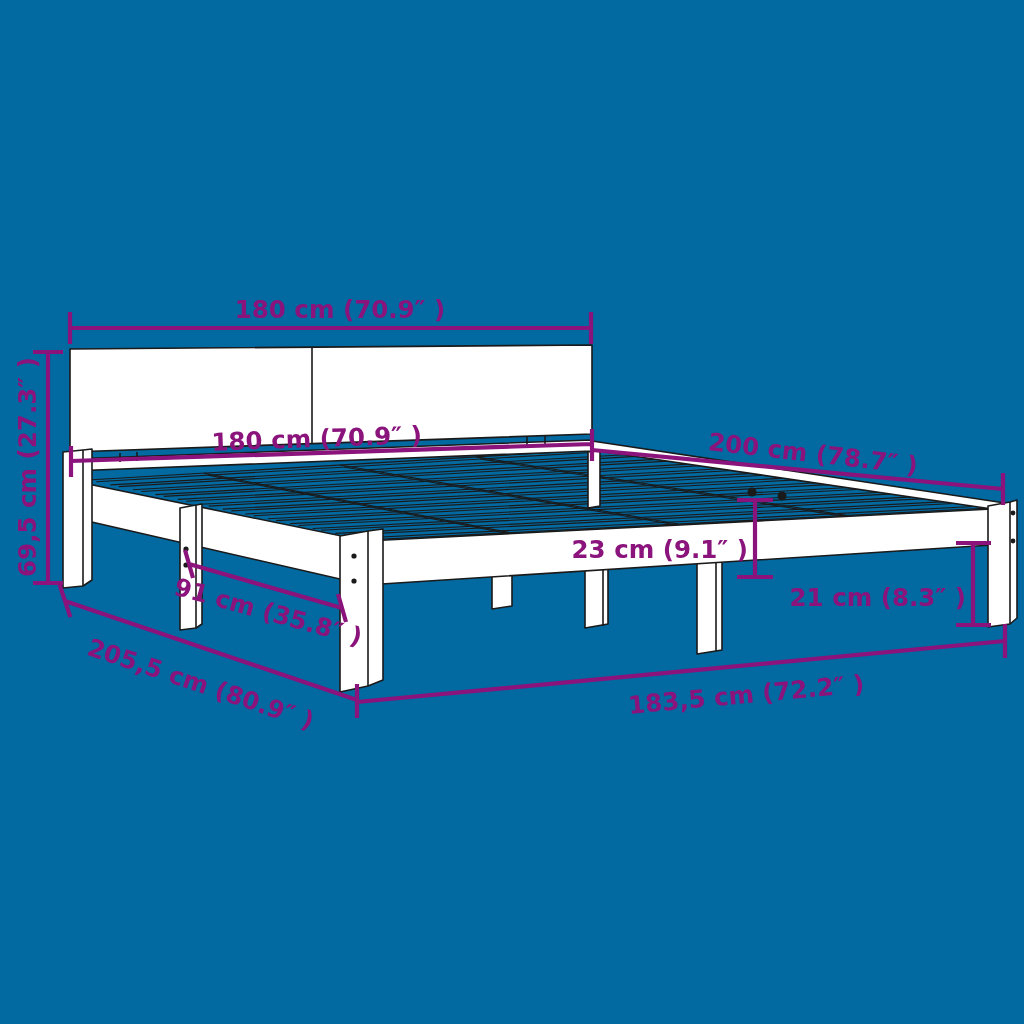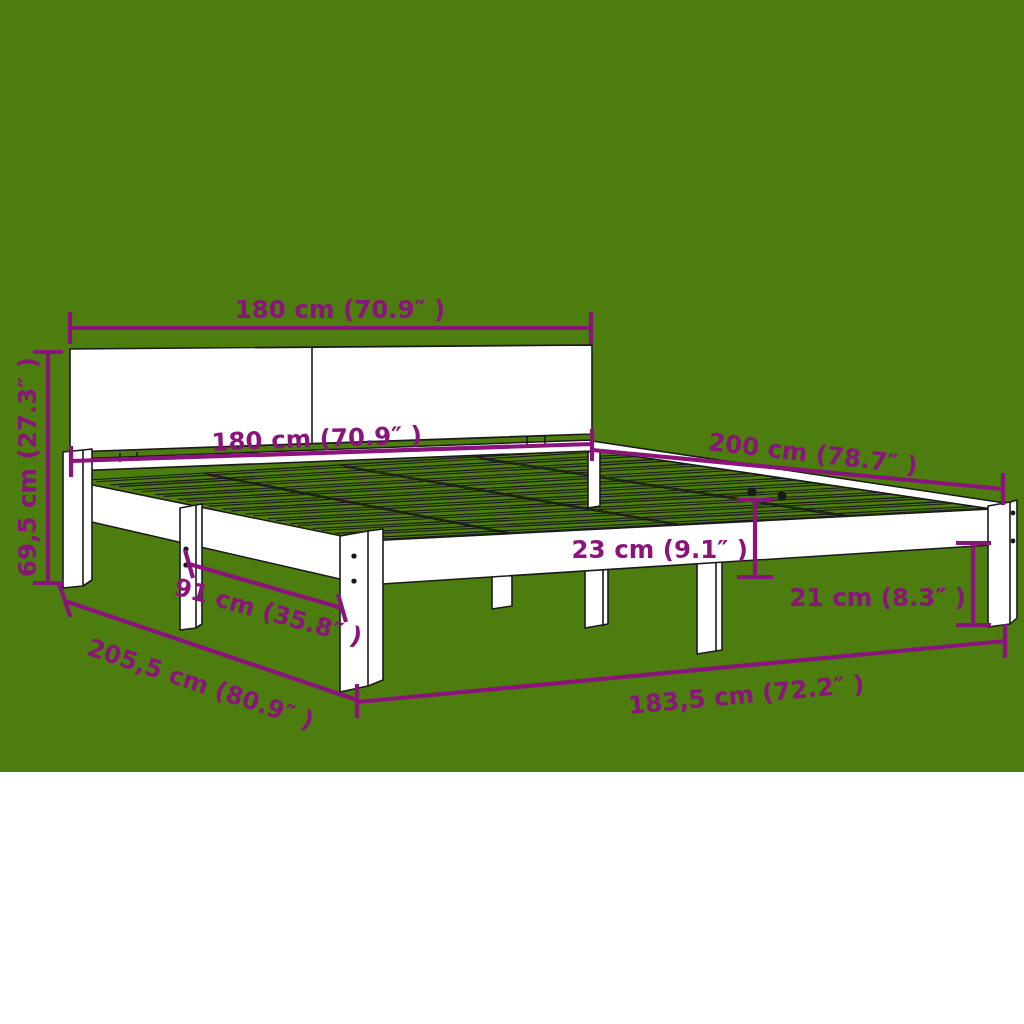--- a/index.html
+++ b/index.html
@@ -1,16 +1,16 @@
 <!DOCTYPE html>
 <html><head>
 <meta charset="utf-8">
 <style>
   html,body{margin:0;padding:0;background:#ffffff;}
-  .stage{position:relative;width:1024px;height:772px;background:#4d7c0f;overflow:hidden;
+  .stage{position:relative;width:1024px;height:1024px;background:#0369a1;overflow:hidden;
          font-family:"DejaVu Sans","Liberation Sans",sans-serif;}
   svg{display:block;}
   .outline{stroke:#1a1a1a;stroke-width:1.6;fill:none;stroke-linejoin:round;}
   .outline-fill{stroke:#1a1a1a;stroke-width:1.6;fill:#ffffff;stroke-linejoin:round;}
   .slat{stroke:#1a1a1a;stroke-width:1.1;fill:none;}
   .dim{stroke:var(--dim);stroke-width:4.2;fill:none;}
   .dim-label{fill:var(--dim);font-weight:bold;font-size:24.5px;
              font-family:"DejaVu Sans","Liberation Sans",sans-serif;}
   .dot{fill:#1a1a1a;stroke:none;}
 </style>

